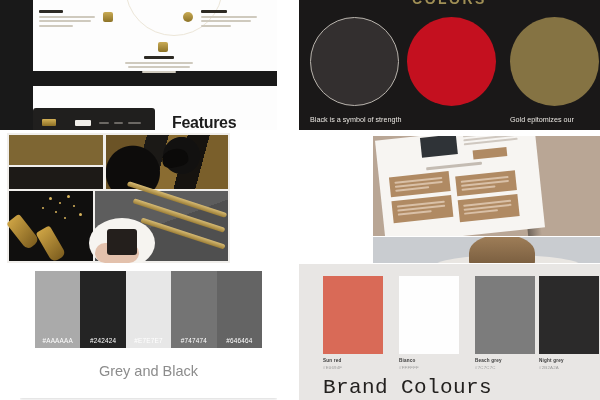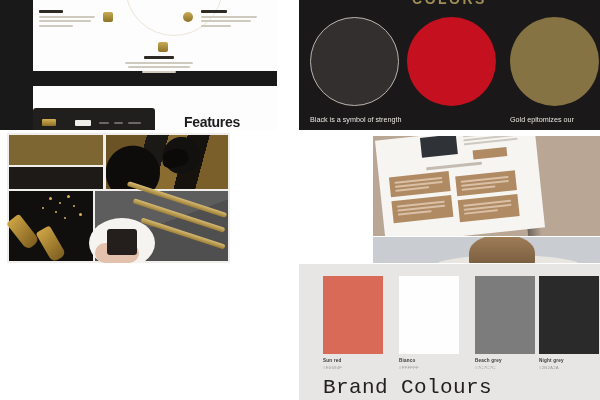--- a/index.html
+++ b/index.html
@@ -41,21 +41,21 @@
   .wm-navbar .nv-logo{
     position:absolute;left:9px;top:11px;width:14px;height:7px;
     background:linear-gradient(180deg,#d3b055,#8c6f25);border-radius:1px;
   }
   .wm-navbar .nv-pill{
     position:absolute;left:42px;top:12px;width:16px;height:6px;background:#f0eee9;border-radius:1px;
   }
   .wm-navbar .nv-i{position:absolute;top:14px;height:2px;background:#6b6864;border-radius:1px;}
   .feat-h{
     position:absolute;left:139px;top:28px;
-    font-size:14px;font-weight:bold;color:#1c1c1c;letter-spacing:-.3px;margin-left:12px;
+    font-size:16px;font-weight:bold;color:#1c1c1c;letter-spacing:-.3px;
   }
 
   
   #tile-colors{left:299px;top:0;width:301px;height:130px;background:#1a1818;}
   .co-title{
     position:absolute;left:0;right:0;top:-9px;text-align:center;
     font-size:14px;font-weight:bold;letter-spacing:2.5px;
     color:#a08f55;
   }
   .co-circ{position:absolute;border-radius:50%;top:17px;width:89px;height:89px;}
@@ -293,20 +293,40 @@
         <div class="bl" style="top:13px;width:34px;"></div>
       </div>
     </div>
   </div>
 
   <div class="tile" id="tile-woman">
     <div class="shoulder"></div>
     <div class="hair"></div>
   </div>
 
+  <div class="tile" id="tile-grey">
+    <div class="gp-strip">
+      <div class="gp-sw" style="background:#AAAAAA;">
+        <span class="gp-hex" style="color:#ffffff;">#AAAAAA</span>
+      </div>
+      <div class="gp-sw" style="background:#242424;">
+        <span class="gp-hex" style="color:#ffffff;">#242424</span>
+      </div>
+      <div class="gp-sw" style="background:#E7E7E7;">
+        <span class="gp-hex" style="color:#ffffff;">#E7E7E7</span>
+      </div>
+      <div class="gp-sw" style="background:#747474;">
+        <span class="gp-hex" style="color:#ffffff;">#747474</span>
+      </div>
+      <div class="gp-sw" style="background:#646464;">
+        <span class="gp-hex" style="color:#ffffff;">#646464</span>
+      </div>
+    </div>
+    <div class="gp-name">Grey and Black</div>
+  </div>
 
   <div class="tile" id="tile-brand">
     <div class="bc-sw bc-1"></div>
     <div class="bc-sw bc-2"></div>
     <div class="bc-sw bc-3"></div>
     <div class="bc-sw bc-4"></div>
 
     <div class="bc-lbl" style="left:24px;">Sun red</div>
     <div class="bc-hex" style="left:24px;">#E0694F</div>
 

